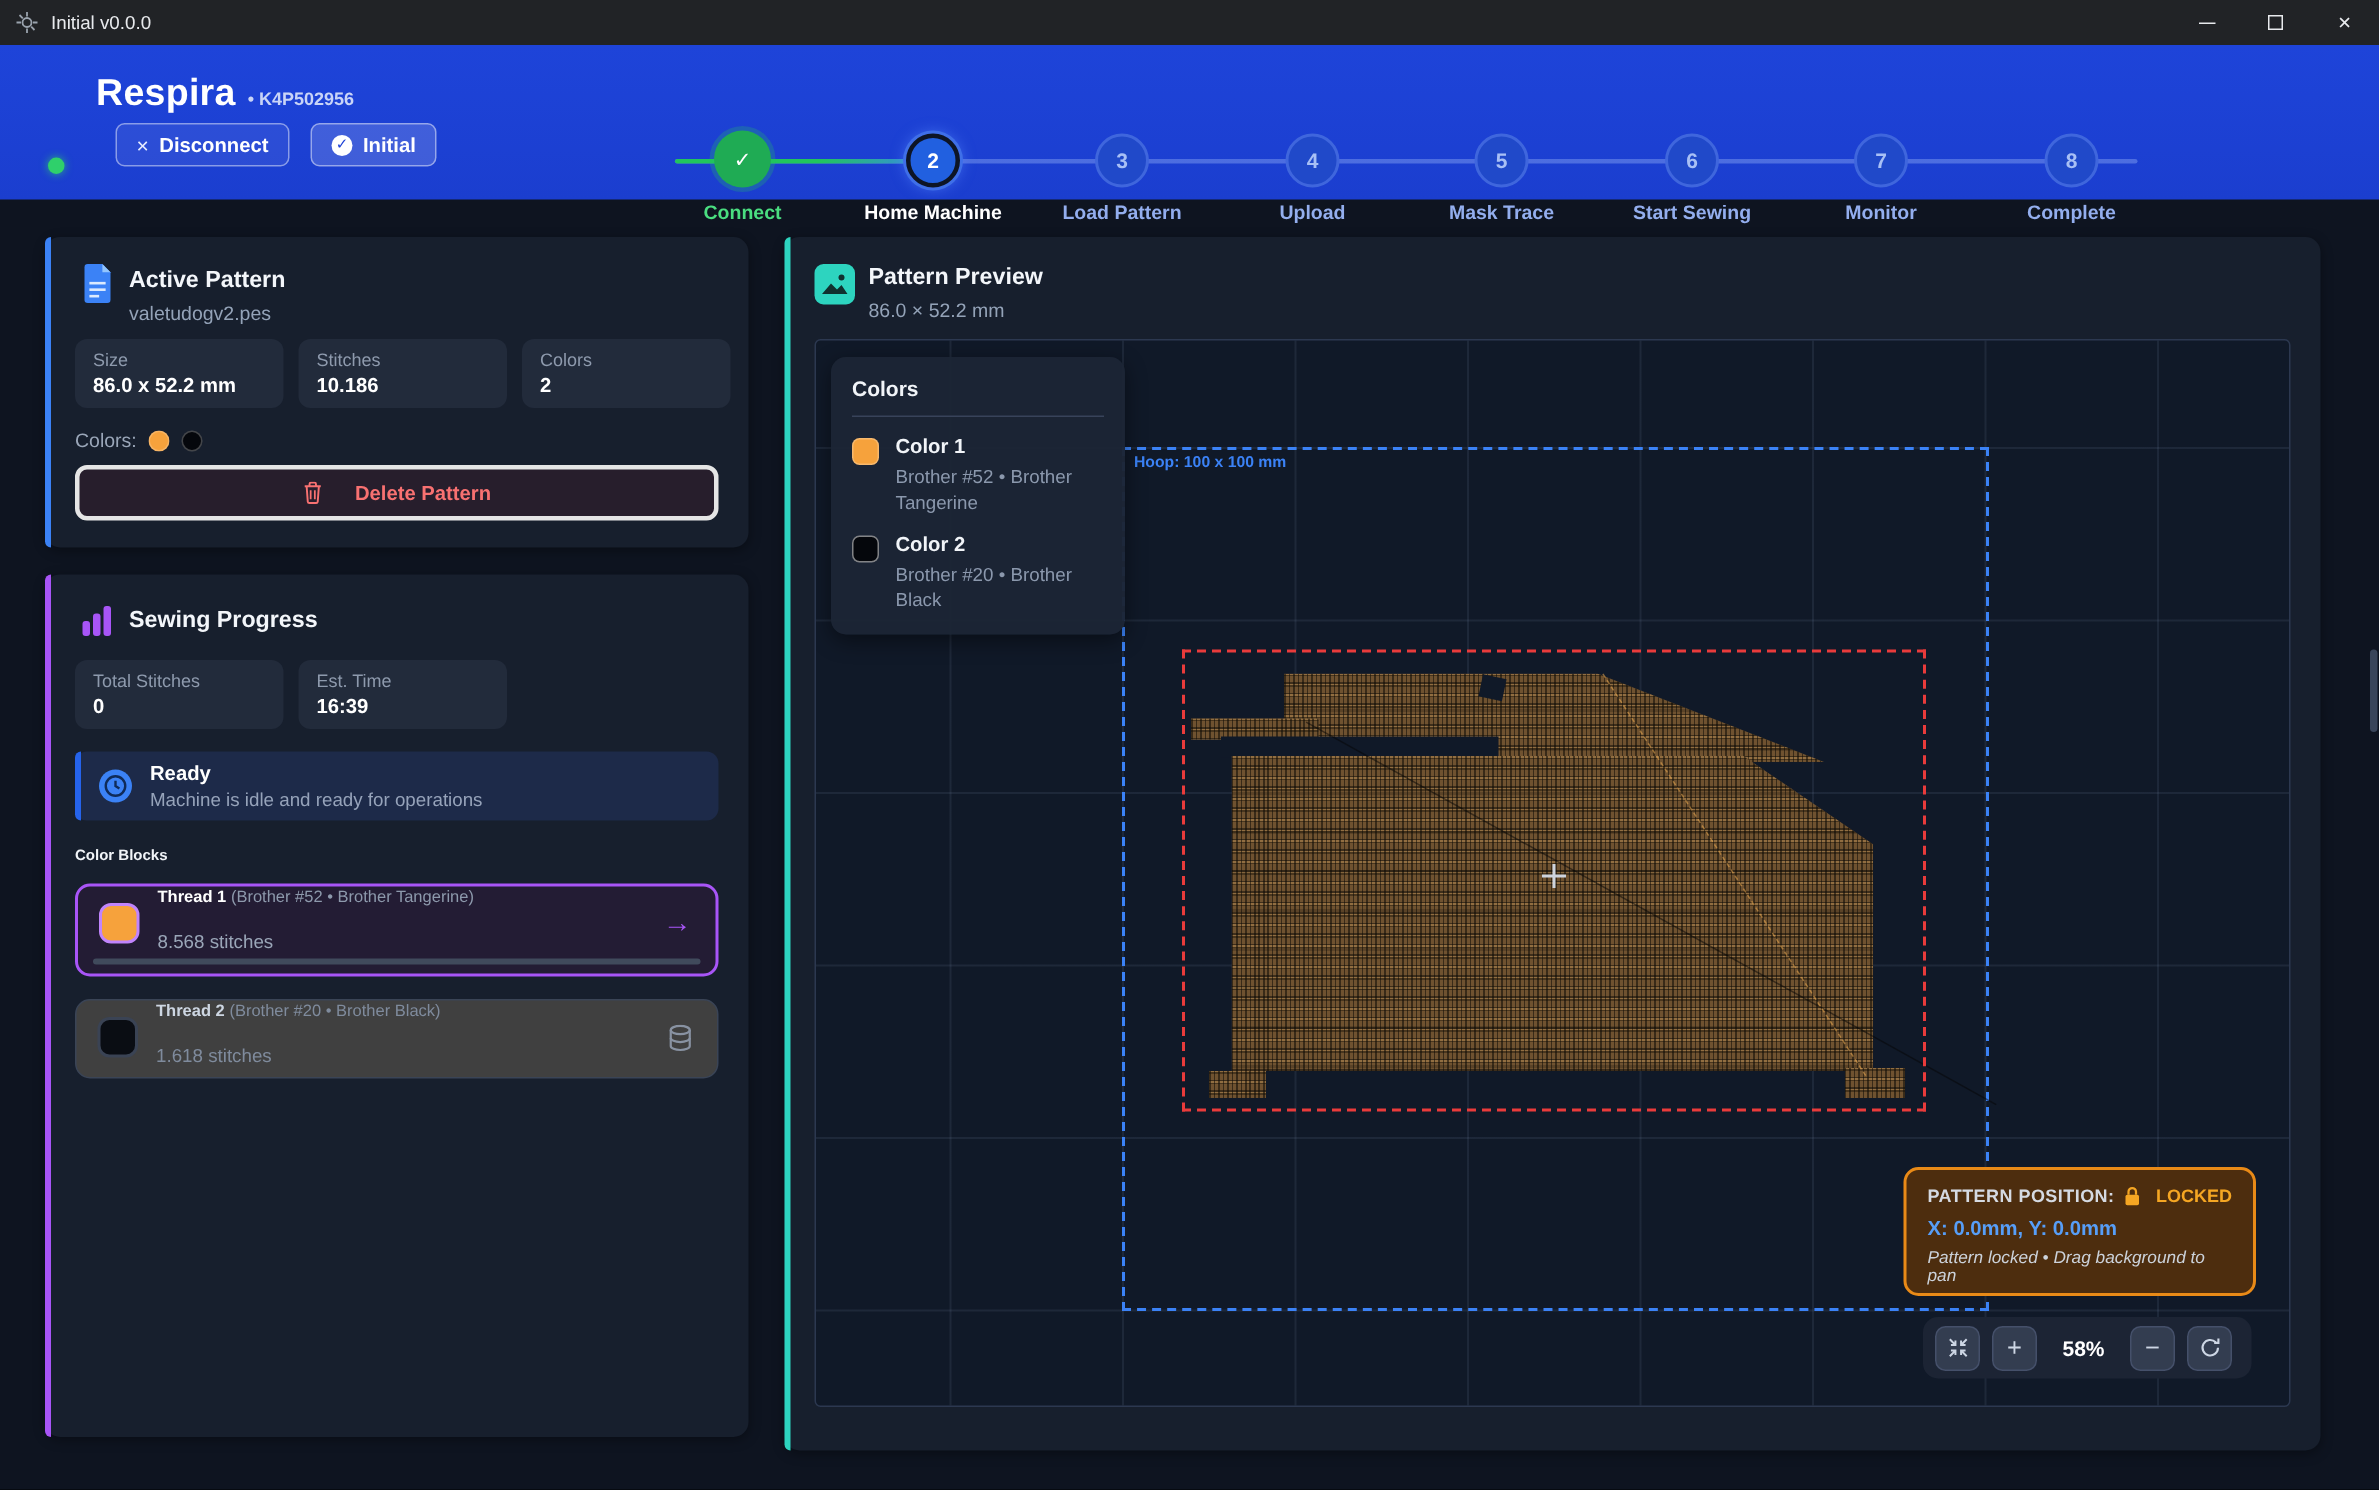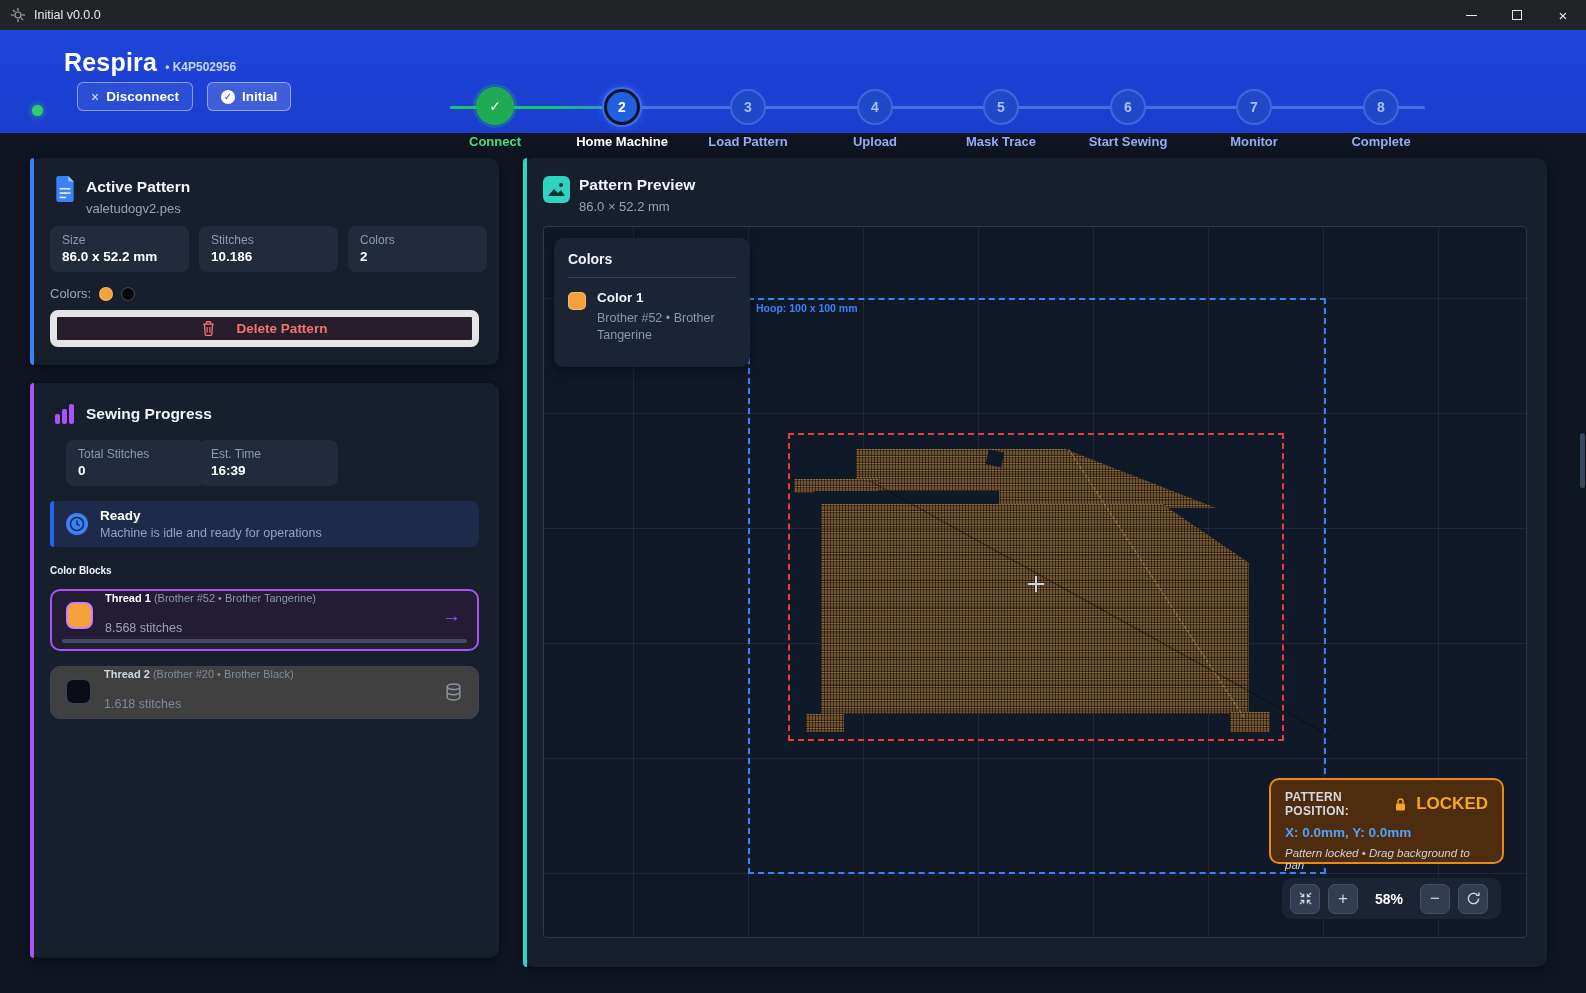--- a/index.html
+++ b/index.html
@@ -46,21 +46,21 @@
   
   .card { position:absolute; background:#171f2d; border-radius:10px; box-shadow:0 2px 8px rgba(0,0,0,.35); }
   .accent { position:absolute; left:0; top:0; width:4px; height:100%; border-radius:10px 0 0 10px; }
   .card-title { position:absolute; left:56px; top:20px; color:#f3f6fa; font-size:15.5px; font-weight:bold; }
   .card-sub { position:absolute; left:56px; top:43px; color:#94a3b8; font-size:13px; }
 
   .stat-box { position:absolute; width:139px; height:46px; background:#222b3b; border-radius:8px; padding:7px 12px; }
   .stat-label { color:#8e9aad; font-size:12px; }
   .stat-value { color:#fff; font-size:13.5px; font-weight:bold; margin-top:2px; }
 
-  .delete-btn { position:absolute; left:20px; top:152px; width:429px; height:37px; border-radius:8px; background:rgba(190,30,40,.10); border:7px solid #e5e5e5; display:flex; align-items:center; justify-content:center; gap:22px; color:#f87171; font-size:13.5px; font-weight:bold; }
+  .delete-btn { position:absolute; left:20px; top:152px; width:429px; height:37px; border-radius:8px; background:rgba(190,30,40,.10); border:3px solid #e5e5e5; display:flex; align-items:center; justify-content:center; gap:22px; color:#f87171; font-size:13.5px; font-weight:bold; }
 
   .ready-box { position:absolute; left:20px; top:118px; width:429px; height:46px; background:#1d2a49; border-radius:8px; }
   .ready-accent { position:absolute; left:0; top:0; width:4px; height:100%; background:#2563eb; border-radius:8px 0 0 8px; }
   .clock-icon { position:absolute; left:16px; top:12px; width:22px; height:22px; border-radius:50%; background:#3b82f6; }
 
   .thread { position:absolute; left:20px; width:429px; border-radius:10px; }
   .thread.active-thread { border:2px solid #a855f7; background:#231c34; }
   .thread.idle-thread { border:1px solid #3a4456; background:#404040; }
   .swatch { position:absolute; left:14px; top:11px; width:27px; height:27px; border-radius:8px; }
   .thread-name { position:absolute; left:53px; top:1px; font-size:11px; color:#fff; }
@@ -89,21 +89,21 @@
   .legend-title { color:#f1f4f8; font-size:14px; font-weight:bold; }
   .legend-hr { height:1px; background:#38435a; margin:10px 0 12px; }
   .legend-item { display:flex; gap:11px; margin-bottom:11px; }
   .legend-swatch { width:18px; height:18px; border-radius:5px; flex:none; margin-top:2px; }
   .legend-name { color:#f1f4f8; font-size:13.5px; font-weight:bold; }
   .legend-desc { color:#8b98ad; font-size:12.5px; line-height:1.35; margin-top:5px; }
 
   .pos-overlay { position:absolute; left:725px; top:551px; width:235px; height:86px; background:#4d2d0e; border:2px solid #e98a17; border-radius:10px; padding:10px 14px; }
   .pos-row1 { display:flex; align-items:center; justify-content:space-between; }
   .pos-title { color:#d5dae2; font-size:12px; font-weight:bold; letter-spacing:.3px; }
-  .locked { display:flex; align-items:center; gap:10px; color:#f5a623; font-size:17px; font-weight:bold; }
+  .locked { display:flex; align-items:center; gap:10px; color:#f5a623; font-size:12px; font-weight:bold; }
   .pos-coords { color:#579ef7; font-size:13.5px; font-weight:bold; margin-top:7px; }
   .pos-note { color:#ccd2da; font-size:11.5px; font-style:italic; margin-top:7px; }
 
   .zoom-bar { position:absolute; left:738px; top:651px; width:219px; height:41px; background:#1c2434; border-radius:10px; display:flex; align-items:center; gap:8px; padding:0 8px; }
   .zoom-btn { width:30px; height:30px; background:#333d50; border:1px solid #45506a; border-radius:7px; color:#cdd6e4; display:flex; align-items:center; justify-content:center; font-size:17px; }
   .zoom-level { width:46px; text-align:center; color:#fff; font-size:14px; font-weight:bold; }
 
   .cross { position:absolute; left:492px; top:357px; width:16px; height:16px; transform:translate(-8px,-8px); }
   .cross:before,.cross:after { content:""; position:absolute; background:#cdd3dd; }
   .cross:before { left:7px; top:0; width:2px; height:16px; }
@@ -257,21 +257,21 @@
 
   <div class="card" style="left:30px; top:383px; width:469px; height:575px;">
     <div class="accent" style="background:#a855f7"></div>
     <div style="position:absolute; left:25px; top:20px; width:22px; height:22px;">
       <span style="position:absolute;left:0;bottom:1px;width:5px;height:10px;background:#a855f7;border-radius:2px;"></span>
       <span style="position:absolute;left:7px;bottom:1px;width:5px;height:15px;background:#a855f7;border-radius:2px;"></span>
       <span style="position:absolute;left:14px;bottom:1px;width:5px;height:20px;background:#a855f7;border-radius:2px;"></span>
     </div>
     <div class="card-title" style="top:22px">Sewing Progress</div>
 
-    <div class="stat-box" style="left:20px; top:57px;margin-left:16px;">
+    <div class="stat-box" style="left:20px; top:57px;">
       <div class="stat-label">Total Stitches</div>
       <div class="stat-value">0</div>
     </div>
     <div class="stat-box" style="left:169px; top:57px;">
       <div class="stat-label">Est. Time</div>
       <div class="stat-value">16:39</div>
     </div>
 
     <div class="ready-box">
       <div class="ready-accent"></div>
@@ -337,20 +337,27 @@
       <div class="cross"></div>
 
       <div class="legend">
         <div class="legend-title">Colors</div>
         <div class="legend-hr"></div>
         <div class="legend-item">
           <div class="legend-swatch" style="border: 1px solid rgba(255, 255, 255, 0.25); background-color: rgb(246, 162, 60);"></div>
           <div>
             <div class="legend-name">Color 1</div>
             <div class="legend-desc" style="width:128px;">Brother #52 • Brother Tangerine</div>
+          </div>
+        </div>
+        <div class="legend-item" style="margin-bottom:2px;">
+          <div class="legend-swatch" style="border: 1px solid rgba(255, 255, 255, 0.5); background-color: rgb(5, 7, 12);"></div>
+          <div>
+            <div class="legend-name">Color 2</div>
+            <div class="legend-desc">Brother #20 • Brother Black</div>
           </div>
         </div>
       </div>
 
       <div class="pos-overlay">
         <div class="pos-row1">
           <span class="pos-title">PATTERN POSITION:</span>
           <span class="locked">
             <svg width="11" height="13" viewBox="0 0 11 13">
                 <rect x="1" y="5.5" width="9" height="7" rx="1.2" fill="#f5a623"></rect>

